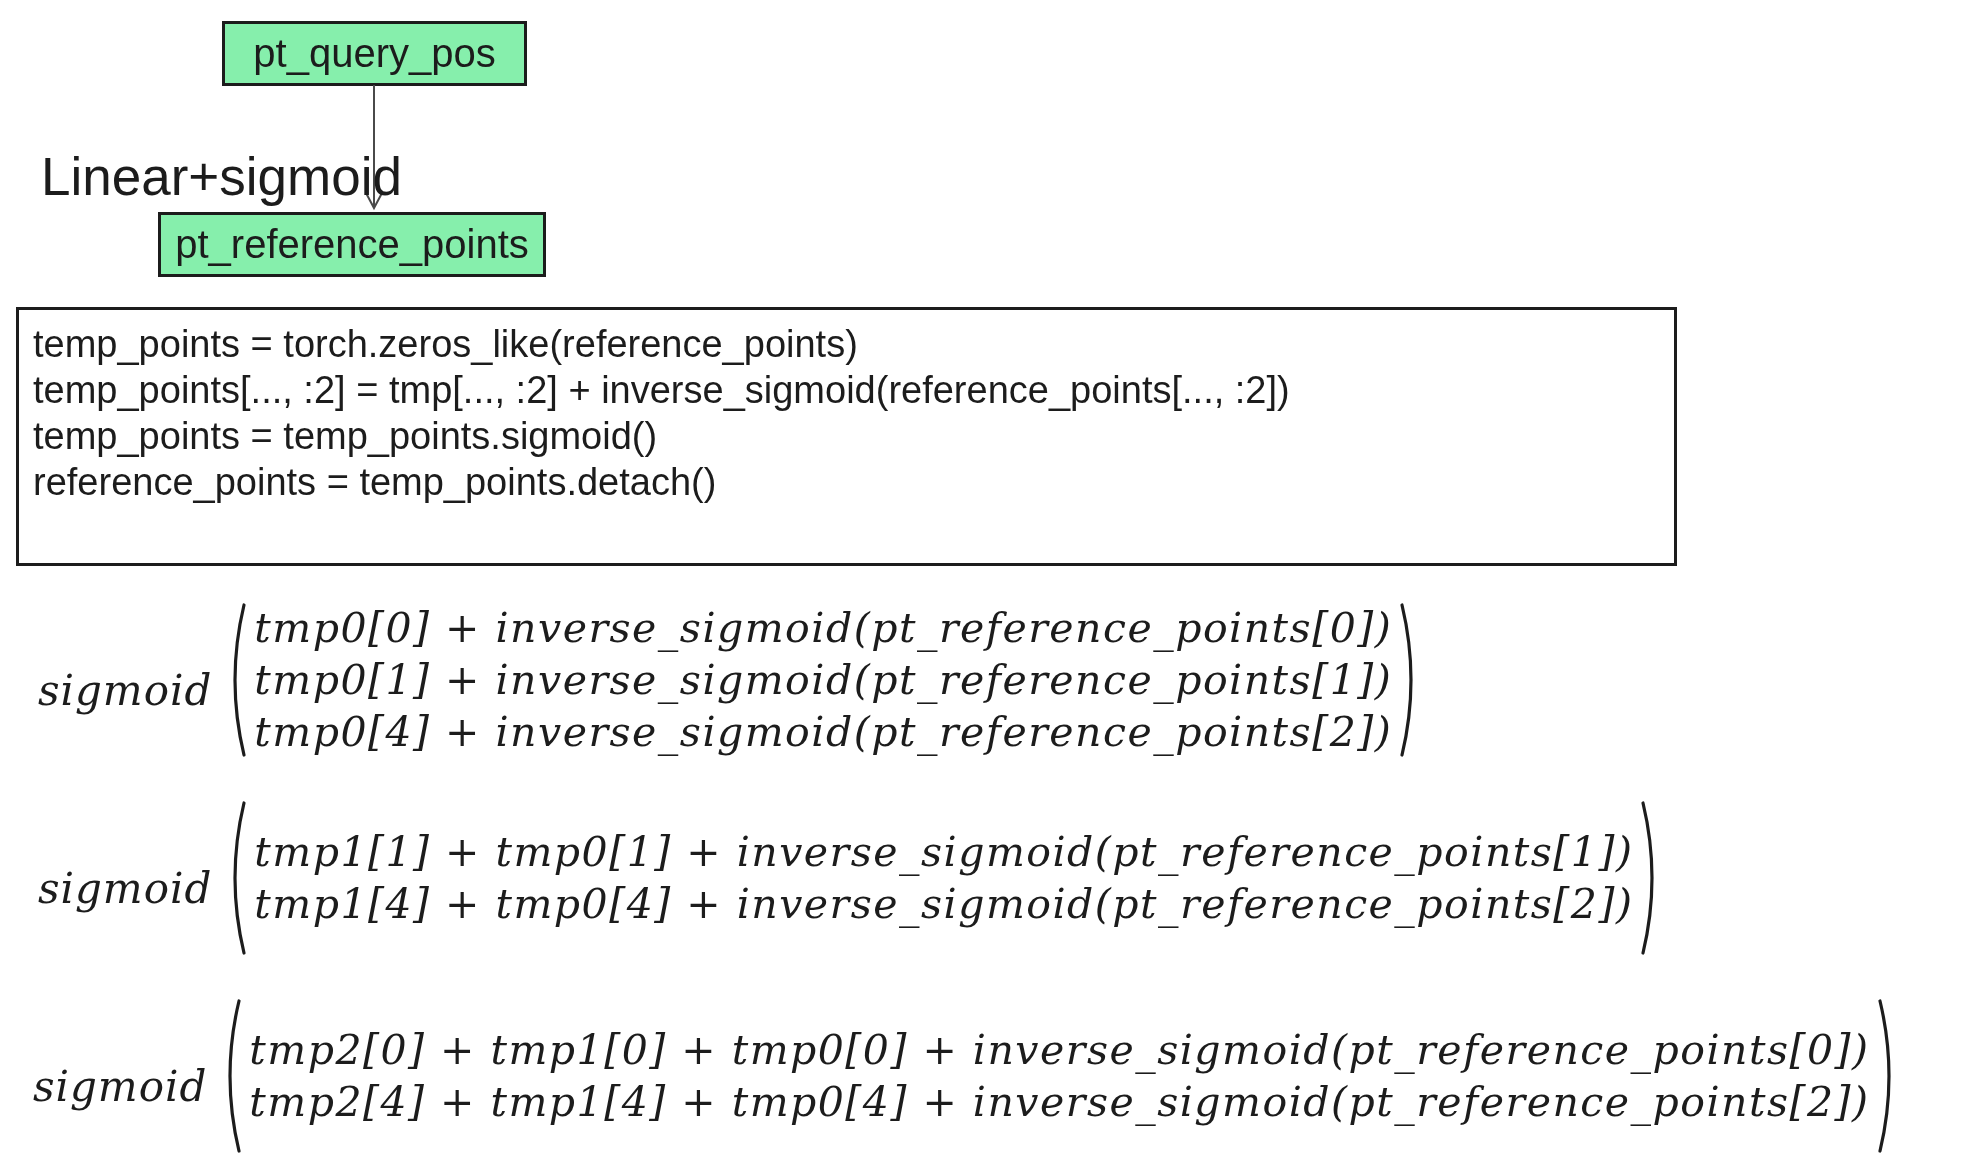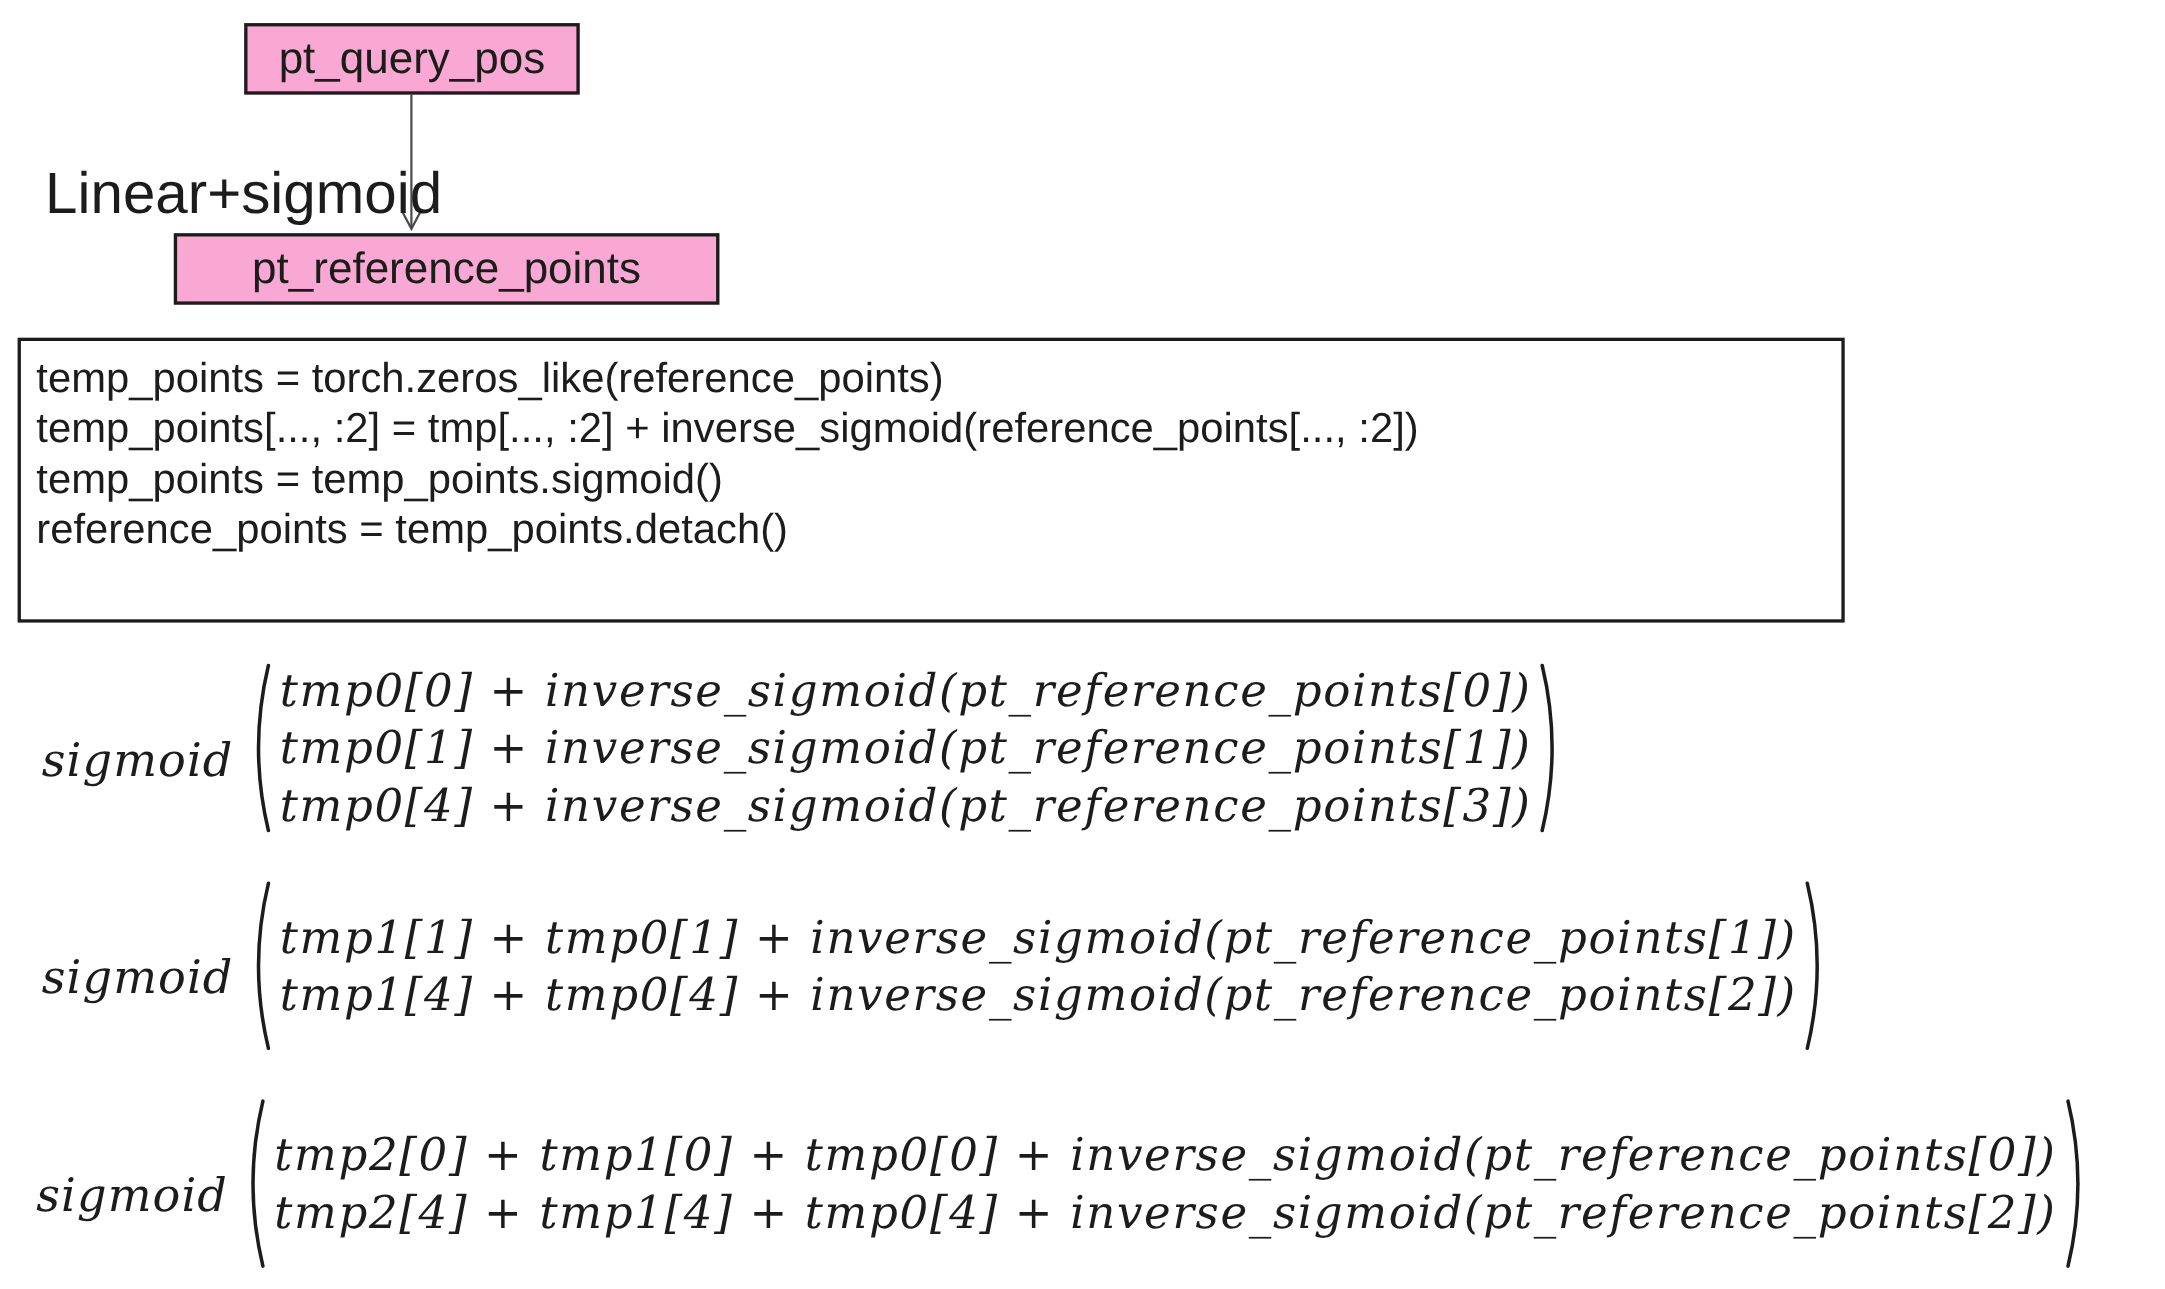--- a/index.html
+++ b/index.html
@@ -10,29 +10,29 @@
     height: 1172px;
     overflow: hidden;
     font-family: "Liberation Sans", sans-serif;
     color: #1c1c1c;
   }
 
   
   .flow-node {
     position: absolute;
     border: 3px solid #1c1c1c;
-    background: #f9a8d4;
+    background: #86efac;
     display: flex;
     align-items: center;
     justify-content: center;
     font-size: 40px;
     white-space: nowrap;
   }
   #node-top    { left: 222px; top: 21px;  width: 305px; height: 65px; }
-  #node-bottom { left: 158px; top: 212px; width: 496px; height: 65px; }
+  #node-bottom { left: 158px; top: 212px; width: 388px; height: 65px; }
 
   #edge-label {
     position: absolute;
     left: 41px; top: 146px;
     font-size: 53px;
     white-space: nowrap;
   }
   #flow-arrow { position: absolute; left: 359px; top: 85px; }
 
   
@@ -106,21 +106,21 @@
 </div>
 
 <div class="equation" id="equation-1">
   <span class="eq-func">sigmoid</span>
   <svg class="eq-paren" width="26" height="158" viewBox="0 0 26 158">
     <path d="M22 4 Q4 79 22 154" fill="none" stroke="#1c1c1c" stroke-width="3.2" stroke-linecap="round"></path>
   </svg>
   <div class="eq-rows">
     <div class="eq-row">tmp0[0] + inverse_sigmoid(pt_reference_points[0])</div>
     <div class="eq-row">tmp0[1] + inverse_sigmoid(pt_reference_points[1])</div>
-    <div class="eq-row">tmp0[4] + inverse_sigmoid(pt_reference_points[3])</div>
+    <div class="eq-row">tmp0[4] + inverse_sigmoid(pt_reference_points[2])</div>
   </div>
   <svg class="eq-paren" width="26" height="158" viewBox="0 0 26 158">
     <path d="M4 4 Q22 79 4 154" fill="none" stroke="#1c1c1c" stroke-width="3.2" stroke-linecap="round"></path>
   </svg>
 </div>
 
 <div class="equation" id="equation-2">
   <span class="eq-func">sigmoid</span>
   <svg class="eq-paren" width="26" height="158" viewBox="0 0 26 158">
     <path d="M22 4 Q4 79 22 154" fill="none" stroke="#1c1c1c" stroke-width="3.2" stroke-linecap="round"></path>

